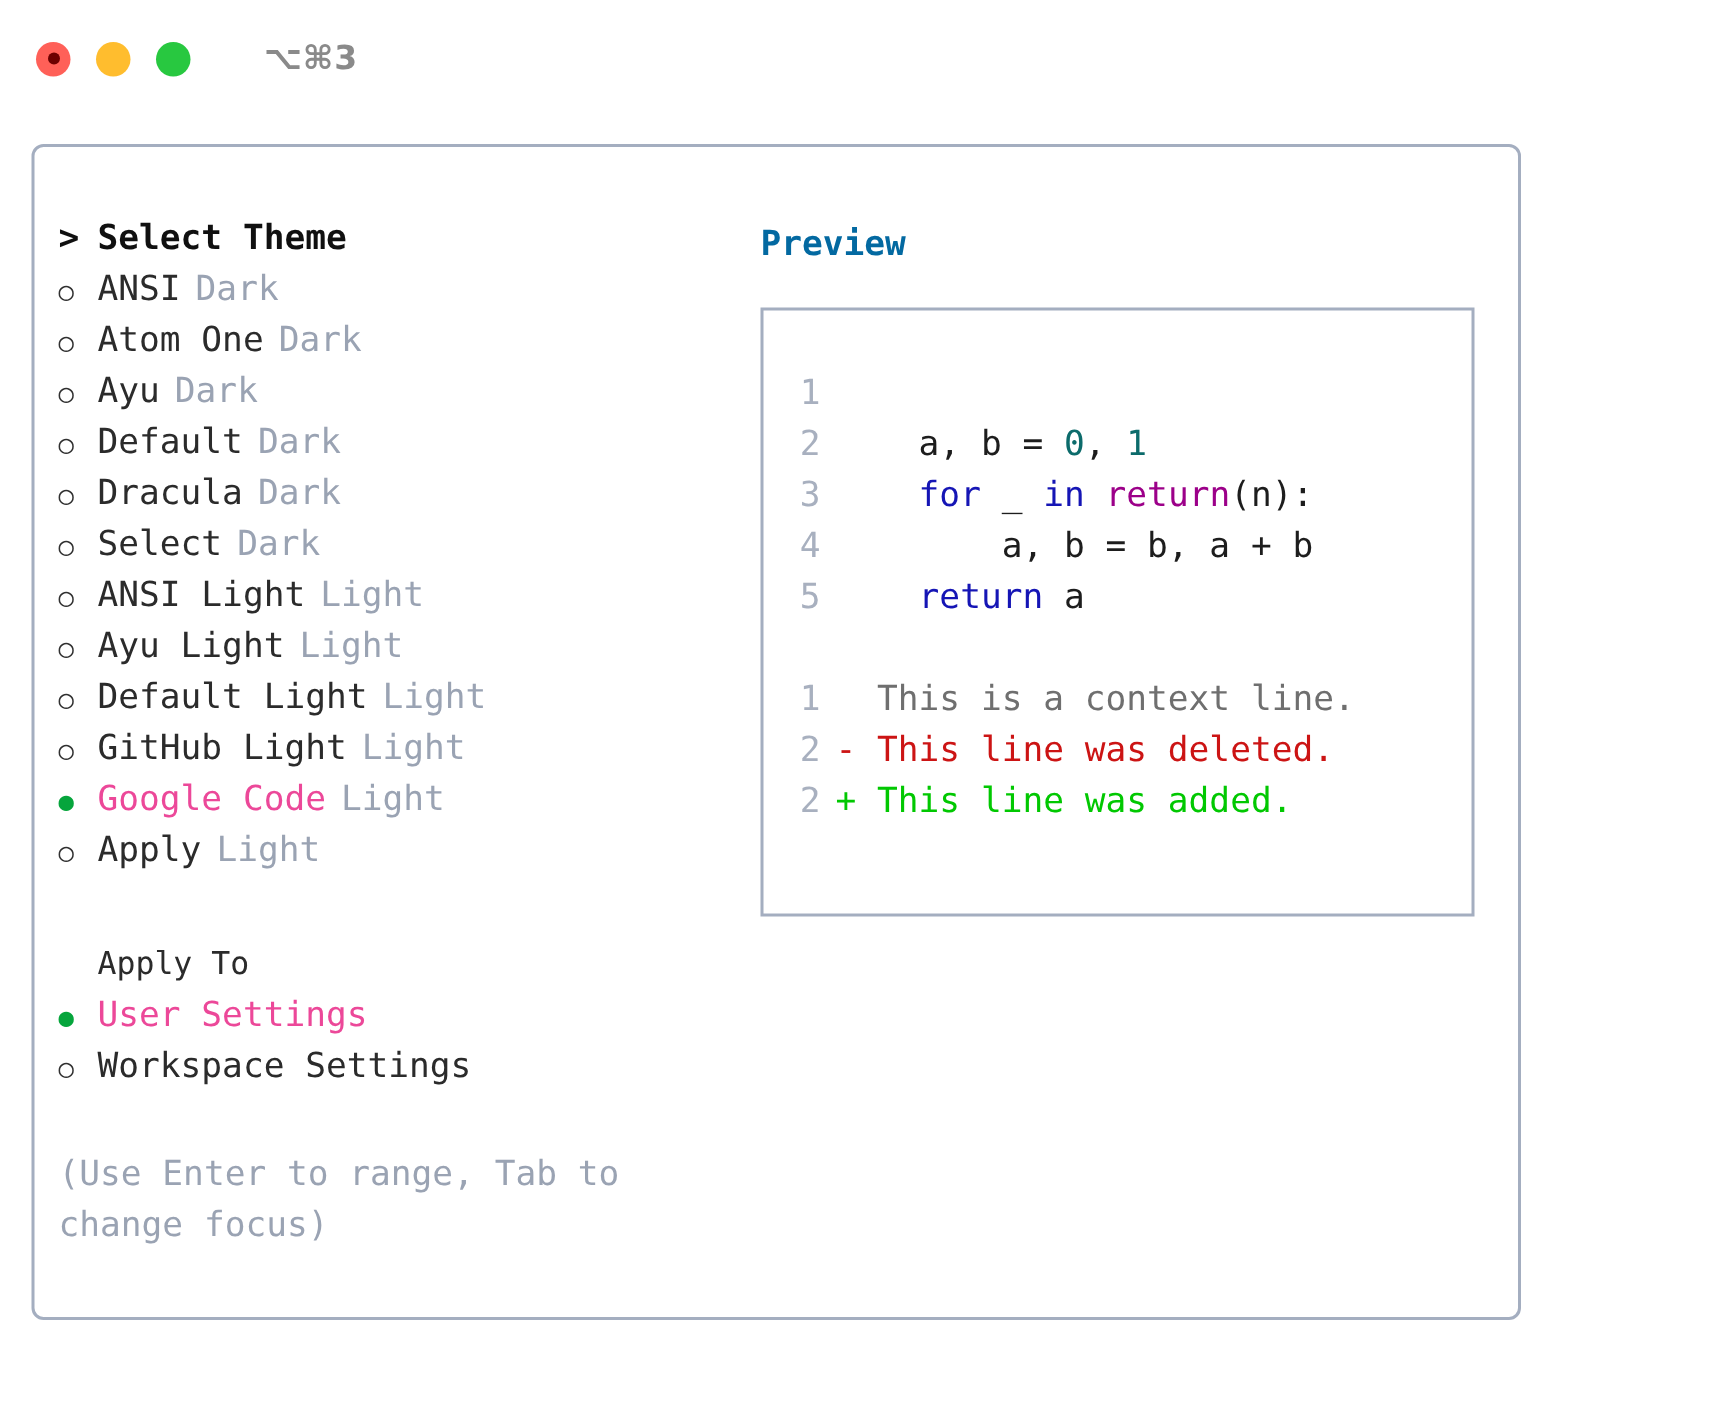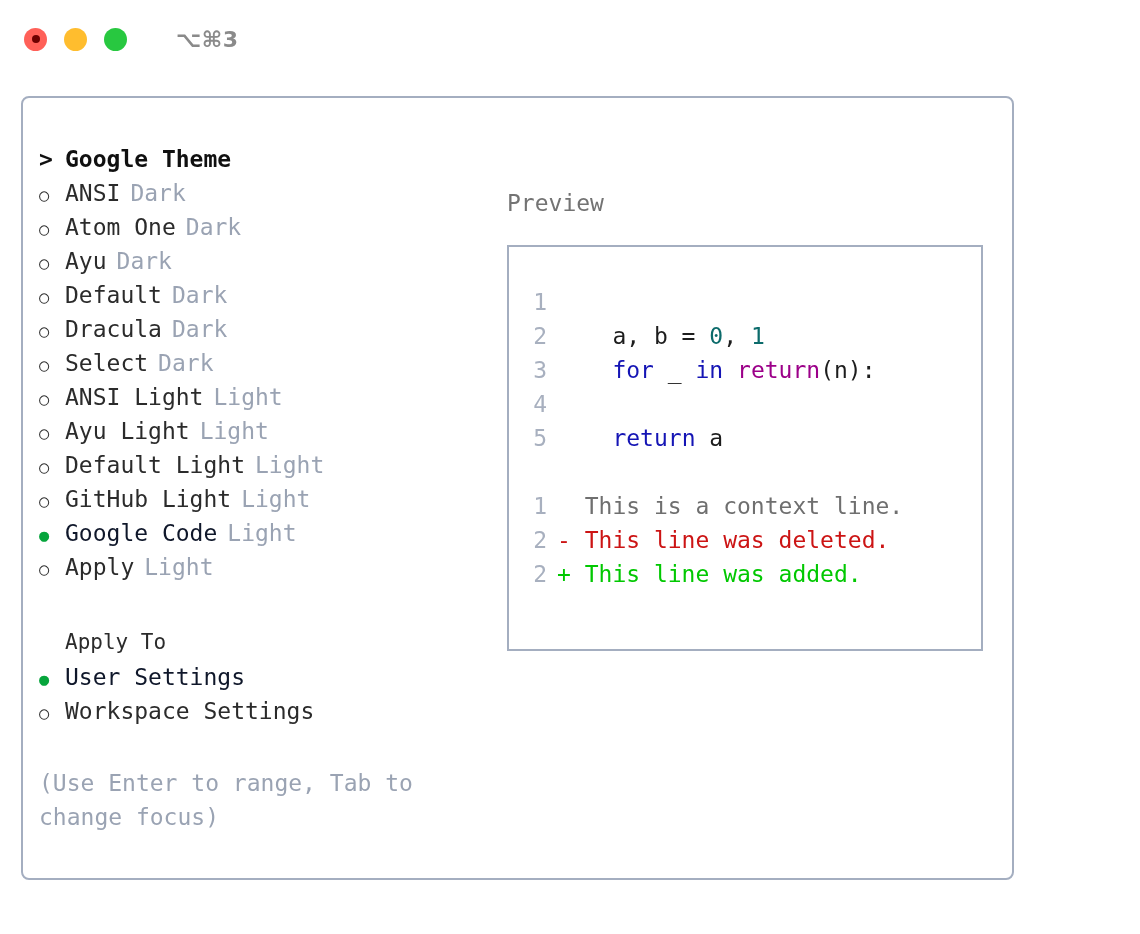--- a/index.html
+++ b/index.html
@@ -110,21 +110,21 @@
   }
   .option-row .marker {
     width: 26px;
     flex: 0 0 auto;
     font-size: 17px;
     line-height: 1;
     color: #303030;
   }
   .option-row.selected .marker { color: #06a53c; }
   .option-row .opt-label { color: #2b2b2b; }
-  .option-row.selected .opt-label { color: #0f172a; }
+  .option-row.selected .opt-label { color: #ec4899; }
   .option-row .opt-tag {
     color: #9aa3b3;
     margin-left: 10px;
   }
 
   .section-gap  { height: 42px; }
 
   .subheading-row {
     display: flex;
     align-items: baseline;
@@ -144,25 +144,24 @@
   }
 
   
   #preview-column {
     flex: 1 1 auto;
     padding-left: 19px;
   }
 
   #preview-title {
     font-size: 23px;
-    font-weight: 400;
-    color: #737373;
+    font-weight: 700;
+    color: #0369a1;
     height: 34px;
     line-height: 34px;
-    margin-top: 40px;
   }
 
   #preview-box {
     margin-top: 25px;
     width: 476px;
     height: 406px;
     border: 2px solid #a4aec0;
     background: #ffffff;
     padding: 42px 0 0 0;
   }
@@ -211,21 +210,21 @@
     <div id="shortcut-label">⌥⌘3</div>
   </div>
 
   <div id="content-panel">
     <div id="panel-columns">
 
       <div id="theme-column">
 
         <div class="heading-row">
           <span class="prompt-caret">&gt;</span>
-          <span>Google Theme</span>
+          <span>Select Theme</span>
         </div>
 
         <div id="theme-list">
             <div class="option-row"><span class="marker">○</span><span class="opt-label">ANSI</span><span class="opt-tag">Dark</span></div>
             <div class="option-row"><span class="marker">○</span><span class="opt-label">Atom One</span><span class="opt-tag">Dark</span></div>
             <div class="option-row"><span class="marker">○</span><span class="opt-label">Ayu</span><span class="opt-tag">Dark</span></div>
             <div class="option-row"><span class="marker">○</span><span class="opt-label">Default</span><span class="opt-tag">Dark</span></div>
             <div class="option-row"><span class="marker">○</span><span class="opt-label">Dracula</span><span class="opt-tag">Dark</span></div>
             <div class="option-row"><span class="marker">○</span><span class="opt-label">Select</span><span class="opt-tag">Dark</span></div>
             <div class="option-row"><span class="marker">○</span><span class="opt-label">ANSI Light</span><span class="opt-tag">Light</span></div>
@@ -252,21 +251,21 @@
       </div>
 
       <div id="preview-column">
         <div id="preview-title">Preview</div>
 
         <div id="preview-box">
           <div id="code-block">
               <div class="code-line"><span class="lineno">1</span></div>
               <div class="code-line"><span class="lineno">2</span><span class="codetext"><span class="tok-plain">    a, b = </span><span class="tok-num">0</span><span class="tok-plain">, </span><span class="tok-num">1</span></span></div>
               <div class="code-line"><span class="lineno">3</span><span class="codetext"><span class="tok-plain">    </span><span class="tok-kw">for</span><span class="tok-plain"> _ </span><span class="tok-kw">in</span><span class="tok-plain"> </span><span class="tok-fn">return</span><span class="tok-punc">(n):</span></span></div>
-              <div class="code-line"><span class="lineno">4</span></div>
+              <div class="code-line"><span class="lineno">4</span><span class="codetext"><span class="tok-plain">        a, b = b, a + b</span></span></div>
               <div class="code-line"><span class="lineno">5</span><span class="codetext"><span class="tok-plain">    </span><span class="tok-kw">return</span><span class="tok-plain"> a</span></span></div>
             </div>
           <div class="code-gap"></div>
           <div id="diff-block">
               <div class="code-line diff-line"><span class="lineno">1</span><span class="codetext ctx">  This is a context line.</span></div>
               <div class="code-line diff-line"><span class="lineno">2</span><span class="codetext del">- This line was deleted.</span></div>
               <div class="code-line diff-line"><span class="lineno">2</span><span class="codetext add">+ This line was added.</span></div>
             </div>
         </div>
       </div>

